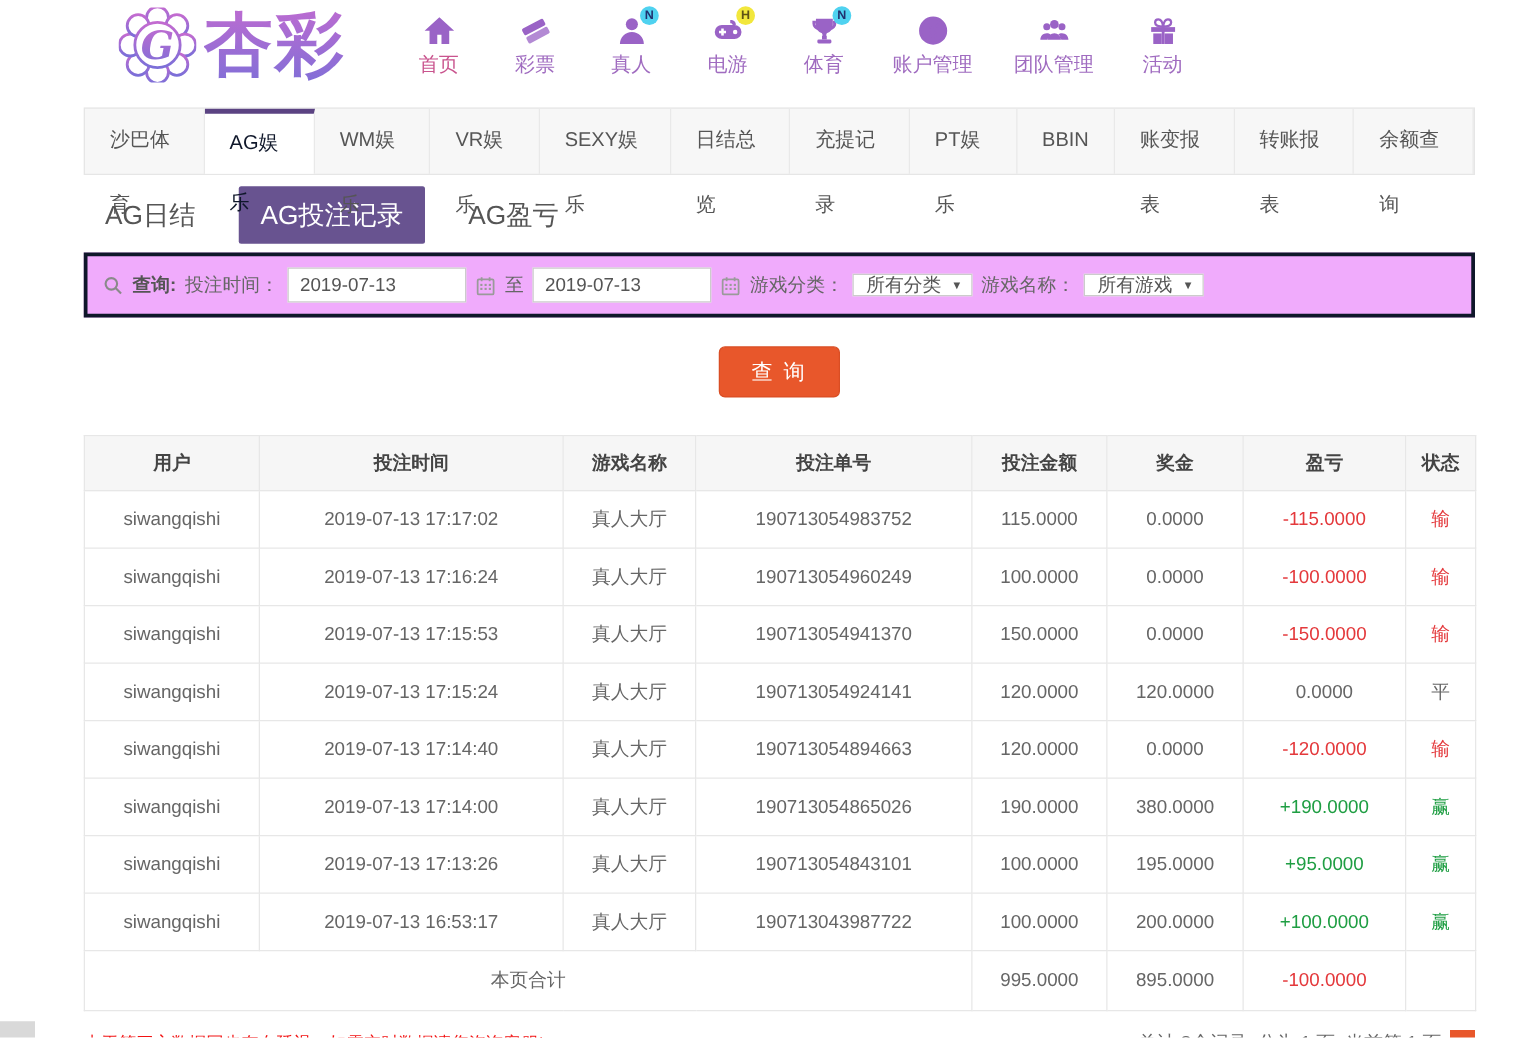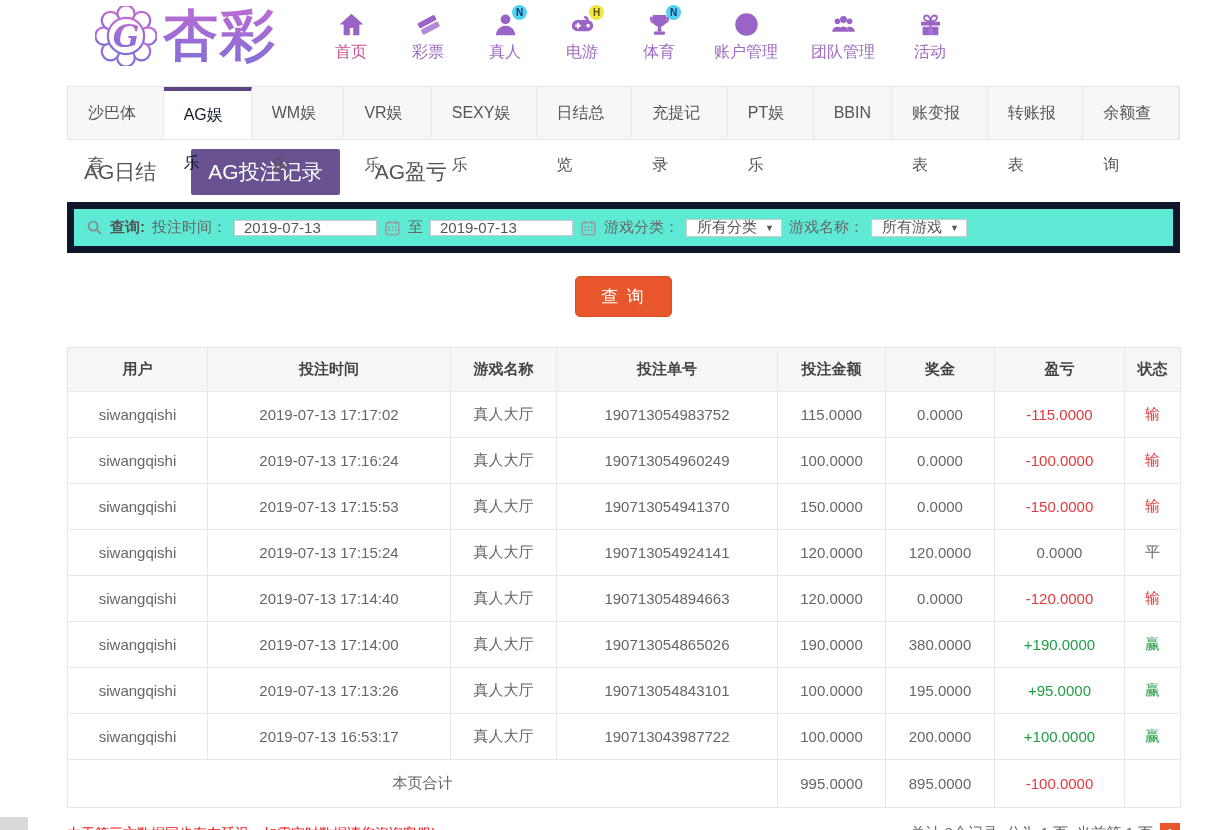--- a/index.html
+++ b/index.html
@@ -31,27 +31,27 @@
   .tab { padding:0 20px; line-height:52px; font-size:16px; color:#555; cursor:pointer;
     border-right:1px solid #e9e9e9; position:relative; }
   .tab.active { background:#fff; color:#0f172a; border-top:4px solid #5b4382; line-height:48px; }
 
   
   .subtabs { display:flex; align-items:center; margin-top:10px; gap:18px; height:44px; }
   .subtab { padding:9px 17px; font-size:21px; color:#555; cursor:pointer; border-radius:2px; }
   .subtab.active { background:#685390; color:#fff; }
 
   
-  .search-panel { margin-top:8px; background:#5eead4; border:7px solid #0f172a;
+  .search-panel { margin-top:8px; background:#f0abfc; border:3px solid #0f172a;
     display:flex; align-items:center; padding:9px 12px; gap:7px; font-size:15px; color:#666; }
   .search-panel .lbl { white-space:nowrap; }
   .search-panel .lbl.strong { color:#555; font-weight:bold; }
   .ico { display:inline-flex; color:#9a9a9a; }
   .ico svg { width:17px; height:17px; }
-  .text-input { width:143px; height:16px; border:1px solid #ccc; background:#fff; padding:0 9px;
+  .text-input { width:143px; height:28px; border:1px solid #ccc; background:#fff; padding:0 9px;
     font-size:15px; color:#555; font-family:inherit; }
   .select { position:relative; height:18px; background:#fff; border:1px solid #ccc; display:flex;
     align-items:center; padding:0 24px 0 10px; font-size:15px; color:#555; cursor:pointer; }
   .select .arrow { position:absolute; right:7px; font-size:9px; color:#555; }
 
   
   .btn-row { text-align:center; margin-top:23px; }
   .query-btn { background:#e8572b; border:1px solid #d94e24; color:#fff; font-size:17px;
     padding:8px 25px; border-radius:5px; cursor:pointer; font-family:inherit; letter-spacing:2px; }
 

